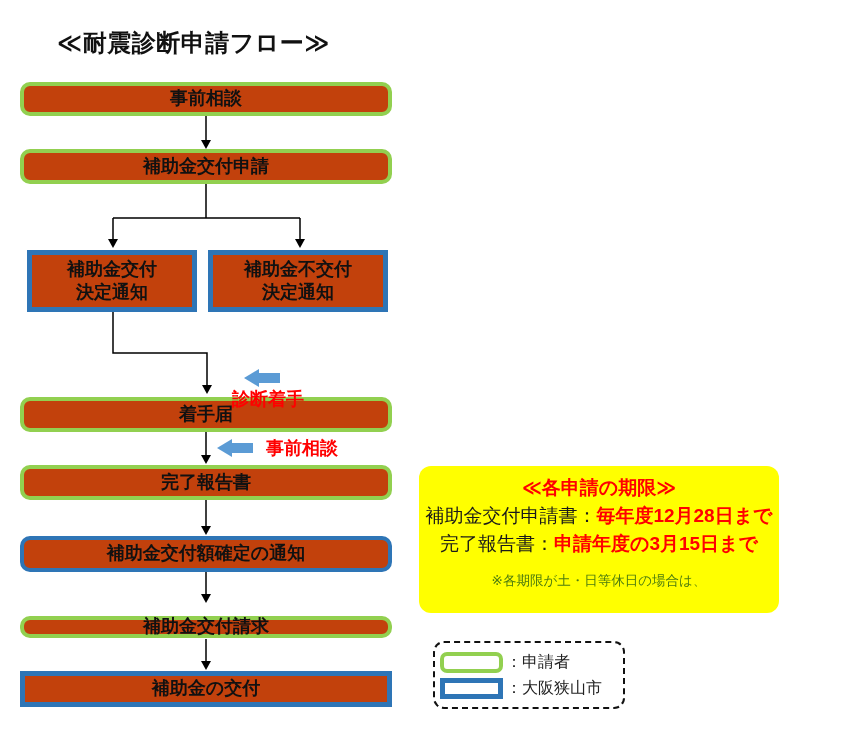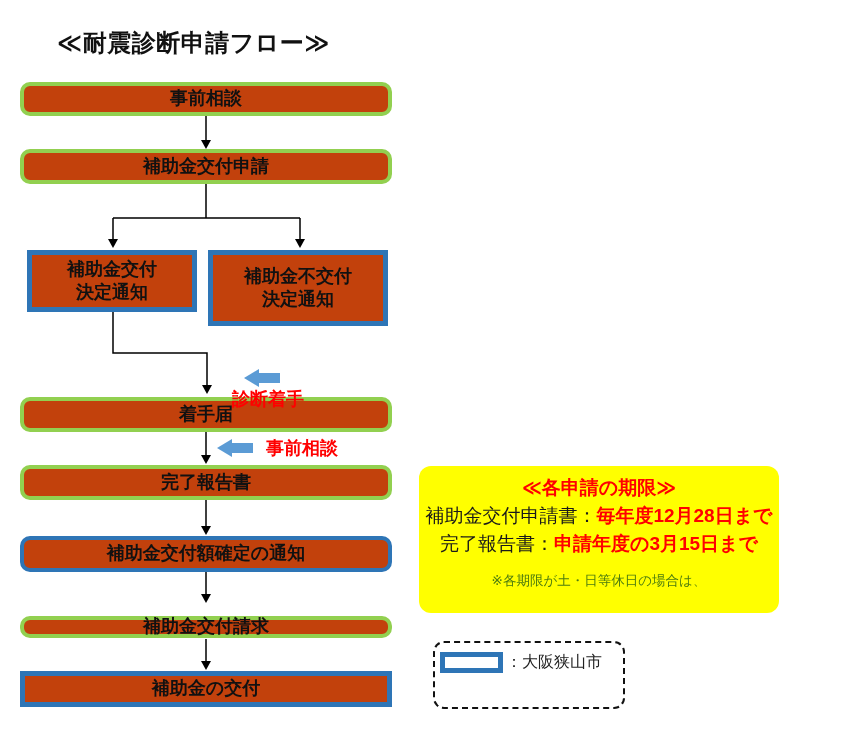--- a/index.html
+++ b/index.html
@@ -113,21 +113,21 @@
     <span>補助金交付申請</span>
   </div>
 
   <div class="box blue-sq" style="left:27px; top:250px; width:170px; height:62px;">
     <div>
       <span>補助金交付</span><br>
       <span>決定通知</span>
     </div>
   </div>
 
-  <div class="box blue-sq" style="left:208px; top:250px; width:180px; height:76px;">
+  <div class="box blue-sq" style="left:208px; top:250px; width:180px; height:62px;">
     <div>
       <span>補助金不交付</span><br>
       <span>決定通知</span>
     </div>
   </div>
 
   <div class="box green-rd" style="left:20px; top:397px; width:372px; height:35px;">
     <span>着手届</span>
   </div>
 
@@ -193,18 +193,22 @@
     <div class="deadline-line">
       <span>完了報告書：</span><span class="value">申請年度の3月15日まで</span>
     </div>
     <div class="deadline-note">
       <span>※各期限が土・日等休日の場合は、</span><br>
     </div>
   </div>
 
   <div class="legend-panel">
     <div class="legend-row">
+      <div class="swatch swatch-green"></div>
+      <span class="legend-label">：申請者</span>
+    </div>
+    <div class="legend-row">
       <div class="swatch swatch-blue"></div>
       <span class="legend-label">：大阪狭山市</span>
     </div>
   </div>
 
 </div>
 
 </body></html>

